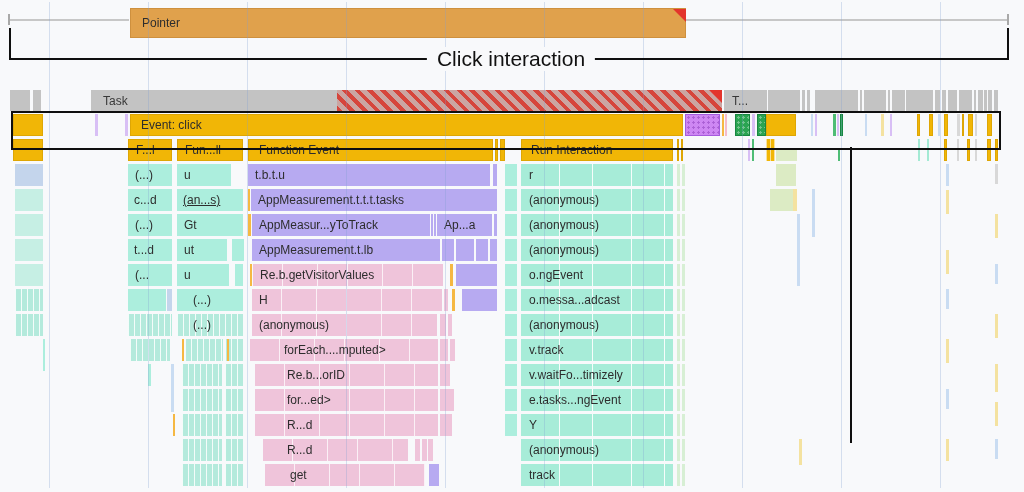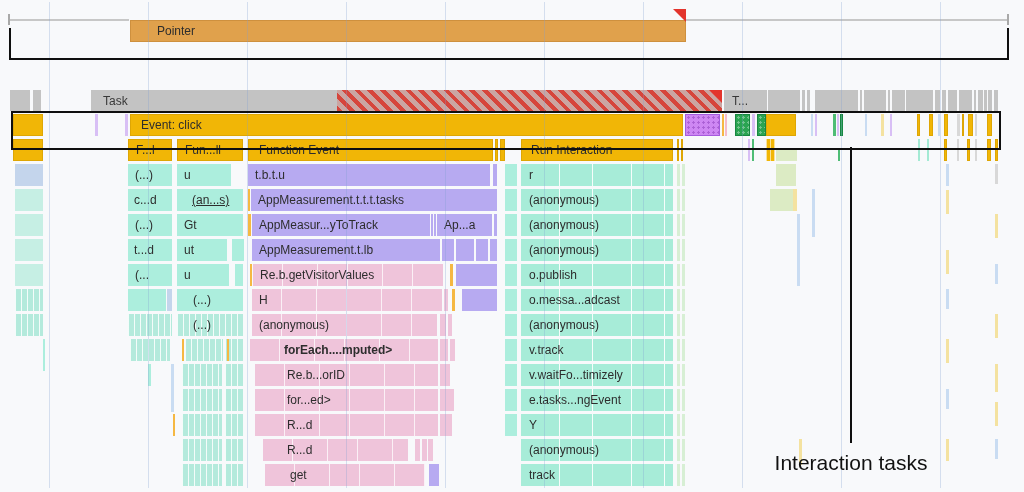--- a/index.html
+++ b/index.html
@@ -55,21 +55,21 @@
       <div class="gridline" style="left: 445px;"></div>
       <div class="gridline" style="left: 544px;"></div>
       <div class="gridline" style="left: 643px;"></div>
       <div class="gridline" style="left: 742px;"></div>
       <div class="gridline" style="left: 841px;"></div>
       <div class="gridline" style="left: 940px;"></div>
     </div>
   <div id="bars-layer">
       <div class="bar gtick" style="left: 8px; top: 14px; width: 2px; height: 11px;"></div>
       <div class="bar gline" style="left: 10px; top: 19px; width: 119px; height: 2px;"></div>
-      <div class="bar ptr" style="left: 130px; top: 20px; width: 556px; height: 22px; padding-left: 26px;">Pointer</div>
+      <div class="bar ptr" style="left: 130px; top: 8px; width: 556px; height: 30px; padding-left: 11px;">Pointer</div>
       <div class="bar gline" style="left: 686px; top: 19px; width: 321px; height: 2px;"></div>
       <div class="bar gtick" style="left: 1007px; top: 14px; width: 2px; height: 11px;"></div>
       <div class="bar g" style="left: 10px; top: 90px; width: 20px; height: 21px;"></div>
       <div class="bar g" style="left: 33px; top: 90px; width: 8px; height: 21px;"></div>
       <div class="bar g" style="left: 91px; top: 90px; width: 631px; height: 21px; padding-left: 12px;">Task</div>
       <div class="bar candy" style="left: 337px; top: 90px; width: 385px; height: 21px;"></div>
       <div class="bar g" style="left: 724px; top: 90px; width: 43px; height: 21px; padding-left: 8px;">T...</div>
       <div class="bar g" style="left: 768px; top: 90px; width: 32px; height: 21px;"></div>
       <div class="bar g" style="left: 802px; top: 90px; width: 3px; height: 21px;"></div>
       <div class="bar g" style="left: 807px; top: 90px; width: 3px; height: 21px;"></div>
@@ -145,21 +145,21 @@
       <div class="bar p" style="left: 493px; top: 164px; width: 4px; height: 22px;"></div>
       <div class="bar t" style="left: 505px; top: 164px; width: 12px; height: 22px;"></div>
       <div class="bar tmain" style="left: 521px; top: 164px; width: 152px; height: 22px; padding-left: 8px;">r</div>
       <div class="bar lgt" style="left: 677px; top: 164px; width: 3px; height: 22px;"></div>
       <div class="bar lgt" style="left: 682px; top: 164px; width: 3px; height: 22px;"></div>
       <div class="bar lg" style="left: 776px; top: 164px; width: 20px; height: 22px;"></div>
       <div class="bar pb" style="left: 946px; top: 164px; width: 3px; height: 22px;"></div>
       <div class="bar wt" style="left: 995px; top: 164px; width: 3px; height: 20px;"></div>
       <div class="bar tl" style="left: 15px; top: 189px; width: 28px; height: 22px;"></div>
       <div class="bar t" style="left: 128px; top: 189px; width: 44px; height: 22px; padding-left: 6px;">c...d</div>
-      <div class="bar t" style="left: 177px; top: 189px; width: 66px; height: 22px; padding-left: 15px; text-decoration: underline;">(an...s)</div>
+      <div class="bar t" style="left: 177px; top: 189px; width: 66px; height: 22px; padding-left: 6px; text-decoration: underline;">(an...s)</div>
       <div class="bar or" style="left: 248px; top: 189px; width: 2px; height: 22px;"></div>
       <div class="bar p" style="left: 251px; top: 189px; width: 246px; height: 22px; padding-left: 7px;">AppMeasurement.t.t.t.tasks</div>
       <div class="bar t" style="left: 505px; top: 189px; width: 12px; height: 22px;"></div>
       <div class="bar tmain" style="left: 521px; top: 189px; width: 152px; height: 22px; padding-left: 8px;">(anonymous)</div>
       <div class="bar lgt" style="left: 677px; top: 189px; width: 3px; height: 22px;"></div>
       <div class="bar lgt" style="left: 682px; top: 189px; width: 3px; height: 22px;"></div>
       <div class="bar lg" style="left: 770px; top: 189px; width: 23px; height: 22px;"></div>
       <div class="bar py" style="left: 793px; top: 189px; width: 4px; height: 22px;"></div>
       <div class="bar pb" style="left: 812px; top: 189px; width: 3px; height: 48px;"></div>
       <div class="bar py" style="left: 946px; top: 190px; width: 3px; height: 24px;"></div>
@@ -194,21 +194,21 @@
       <div class="bar py" style="left: 946px; top: 250px; width: 3px; height: 24px;"></div>
       <div class="bar tl" style="left: 15px; top: 264px; width: 28px; height: 22px;"></div>
       <div class="bar t" style="left: 128px; top: 264px; width: 44px; height: 22px; padding-left: 7px;">(...</div>
       <div class="bar t" style="left: 177px; top: 264px; width: 52px; height: 22px; padding-left: 7px;">u</div>
       <div class="bar t" style="left: 235px; top: 264px; width: 8px; height: 22px;"></div>
       <div class="bar or" style="left: 250px; top: 264px; width: 2px; height: 22px;"></div>
       <div class="bar pk" style="left: 253px; top: 264px; width: 190px; height: 22px; padding-left: 7px;">Re.b.getVisitorValues</div>
       <div class="bar or" style="left: 450px; top: 264px; width: 3px; height: 22px;"></div>
       <div class="bar p" style="left: 456px; top: 264px; width: 41px; height: 22px;"></div>
       <div class="bar t" style="left: 505px; top: 264px; width: 12px; height: 22px;"></div>
-      <div class="bar tmain" style="left: 521px; top: 264px; width: 152px; height: 22px; padding-left: 8px;">o.publish</div>
+      <div class="bar tmain" style="left: 521px; top: 264px; width: 152px; height: 22px; padding-left: 8px;">o.ngEvent</div>
       <div class="bar lgt" style="left: 677px; top: 264px; width: 3px; height: 22px;"></div>
       <div class="bar lgt" style="left: 682px; top: 264px; width: 3px; height: 22px;"></div>
       <div class="bar pb" style="left: 995px; top: 264px; width: 3px; height: 20px;"></div>
       <div class="bar tx" style="left: 15px; top: 289px; width: 28px; height: 22px;"></div>
       <div class="bar t" style="left: 128px; top: 289px; width: 38px; height: 22px;"></div>
       <div class="bar bl" style="left: 167px; top: 289px; width: 5px; height: 22px;"></div>
       <div class="bar t" style="left: 177px; top: 289px; width: 66px; height: 22px; padding-left: 16px;">(...)</div>
       <div class="bar pk" style="left: 252px; top: 289px; width: 190px; height: 22px; padding-left: 7px;">H</div>
       <div class="bar pk" style="left: 444px; top: 289px; width: 4px; height: 22px;"></div>
       <div class="bar or" style="left: 452px; top: 289px; width: 3px; height: 22px;"></div>
@@ -228,21 +228,21 @@
       <div class="bar tmain" style="left: 521px; top: 314px; width: 152px; height: 22px; padding-left: 8px;">(anonymous)</div>
       <div class="bar lgt" style="left: 677px; top: 314px; width: 3px; height: 22px;"></div>
       <div class="bar lgt" style="left: 682px; top: 314px; width: 3px; height: 22px;"></div>
       <div class="bar py" style="left: 995px; top: 314px; width: 3px; height: 24px;"></div>
       <div class="bar t" style="left: 43px; top: 339px; width: 2px; height: 32px;"></div>
       <div class="bar tx" style="left: 130px; top: 339px; width: 40px; height: 22px;"></div>
       <div class="bar or" style="left: 182px; top: 339px; width: 2px; height: 22px;"></div>
       <div class="bar tx" style="left: 185px; top: 339px; width: 38px; height: 22px;"></div>
       <div class="bar tx" style="left: 225px; top: 339px; width: 18px; height: 22px;"></div>
       <div class="bar or" style="left: 227px; top: 339px; width: 2px; height: 22px;"></div>
-      <div class="bar pk" style="left: 250px; top: 339px; width: 188px; height: 22px; padding-left: 34px; font-weight: bold;">forEach....mputed&gt;</div>
+      <div class="bar pk" style="left: 250px; top: 339px; width: 188px; height: 22px; padding-left: 34px;">forEach....mputed&gt;</div>
       <div class="bar pk" style="left: 440px; top: 339px; width: 8px; height: 22px;"></div>
       <div class="bar pk" style="left: 450px; top: 339px; width: 5px; height: 22px;"></div>
       <div class="bar t" style="left: 505px; top: 339px; width: 12px; height: 22px;"></div>
       <div class="bar tmain" style="left: 521px; top: 339px; width: 152px; height: 22px; padding-left: 8px;">v.track</div>
       <div class="bar lgt" style="left: 677px; top: 339px; width: 3px; height: 22px;"></div>
       <div class="bar lgt" style="left: 682px; top: 339px; width: 3px; height: 22px;"></div>
       <div class="bar py" style="left: 946px; top: 339px; width: 3px; height: 24px;"></div>
       <div class="bar t" style="left: 148px; top: 364px; width: 3px; height: 22px;"></div>
       <div class="bar pb" style="left: 171px; top: 364px; width: 3px; height: 48px;"></div>
       <div class="bar tx" style="left: 182px; top: 364px; width: 40px; height: 22px;"></div>
@@ -293,18 +293,18 @@
       <div class="bar lgt" style="left: 677px; top: 464px; width: 3px; height: 22px;"></div>
       <div class="bar lgt" style="left: 682px; top: 464px; width: 3px; height: 22px;"></div>
     </div>
 
   <div class="tri" style="left:673px;top:9px;"></div>
   <div class="tri" style="left:709px;top:90px;"></div>
 
   <div class="blkline" style="left:9px;top:58px;width:1000px;height:2px;"></div>
   <div class="blkline" style="left:9px;top:28px;width:2px;height:32px;"></div>
   <div class="blkline" style="left:1007px;top:28px;width:2px;height:32px;"></div>
+  <div class="big-label" style="left:511px;top:47px;transform:translateX(-50%);">Click interaction</div>
 
   <div id="event-box"></div>
 
   <div class="blkline" style="left:850px;top:147px;width:2px;height:296px;"></div>
-  <div class="big-label" style="left:851px;top:451px;transform:translateX(-50%);background:transparent;">Interaction tasks</div>
 </div>
 
 </body></html>

